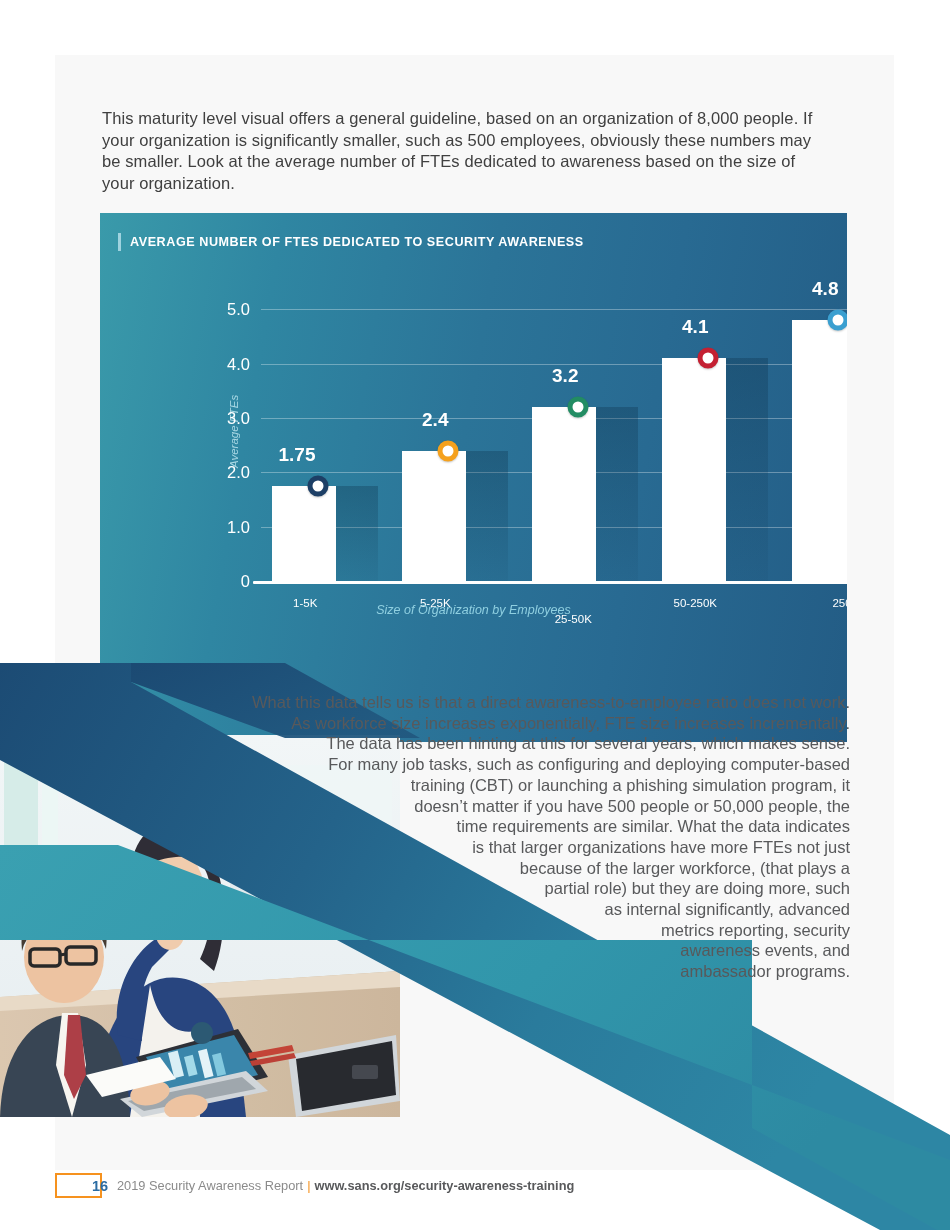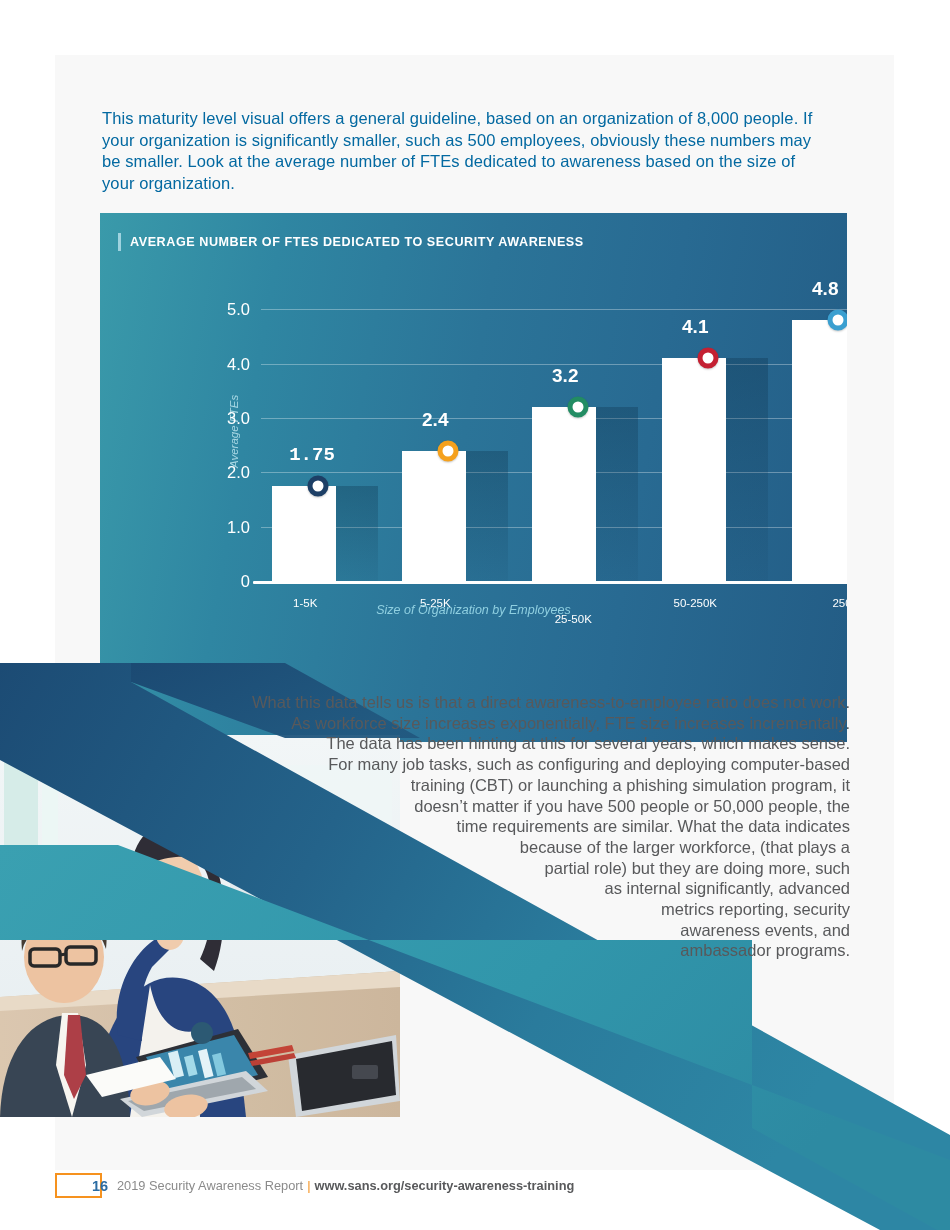--- a/index.html
+++ b/index.html
@@ -22,21 +22,21 @@
     width: 839px; height: 1115px;
     background: #f8f8f8;
   }
   
   #intro {
     position: absolute;
     left: 102px; top: 108px;
     width: 712px;
     font-size: 16.5px;
     line-height: 21.5px;
-    color: #0369a1;
+    color: #404040;
     letter-spacing: 0.1px;
   }
   
   #chart-panel {
     position: absolute;
     left: 100px; top: 213px;
     width: 747px; height: 529px;
     background: linear-gradient(100deg, #3a9aaa 0%, #2f86a2 22%, #2b7498 48%, #286a92 70%, #235c85 100%);
     overflow: hidden;
   }
@@ -197,21 +197,21 @@
           <div class="ytick" style="top: 233.66px;">1.0</div>
           <div class="ytick" style="top: 179.321px;">2.0</div>
           <div class="ytick" style="top: 124.981px;">3.0</div>
           <div class="ytick" style="top: 70.6415px;">4.0</div>
           <div class="ytick" style="top: 16.3019px;">5.0</div>
         </div>
       <div id="bar-layer">
           <div class="bar-shadow" style="left: 75px; width: 42px; height: 95.0943px;"></div>
           <div class="bar" title="1-5K: 1.75" style="left: 11px; width: 64px; height: 95.0943px;"></div>
           <div class="marker" style="left: 57.08px; top: 192.906px; border-color: rgb(29, 63, 102);"></div>
-          <div class="vlabel" style="left: 51px; top: 172.906px; font-family: Liberation Mono, monospace;">1.75</div>
+          <div class="vlabel" style="left: 36px; top: 172.906px;">1.75</div>
           <div class="bar-shadow" style="left: 205px; width: 42px; height: 130.415px;"></div>
           <div class="bar" title="5-25K: 2.4" style="left: 141px; width: 64px; height: 130.415px;"></div>
           <div class="marker" style="left: 187.08px; top: 157.585px; border-color: rgb(245, 161, 29);"></div>
           <div class="vlabel" style="left: 174.28px; top: 137.585px;">2.4</div>
           <div class="bar-shadow" style="left: 335px; width: 42px; height: 173.887px;"></div>
           <div class="bar" title="25-50K: 3.2" style="left: 271px; width: 64px; height: 173.887px;"></div>
           <div class="marker" style="left: 317.08px; top: 114.113px; border-color: rgb(34, 140, 99);"></div>
           <div class="vlabel" style="left: 304.28px; top: 94.1132px;">3.2</div>
           <div class="bar-shadow" style="left: 465px; width: 42px; height: 222.792px;"></div>
           <div class="bar" title="50-250K: 4.1" style="left: 401px; width: 64px; height: 222.792px;"></div>
@@ -333,20 +333,21 @@
   </svg>
 
   <div id="lower-text">
       <span class="ln">What this data tells us is that a direct awareness-to-employee ratio does not work.</span>
       <span class="ln">As workforce size increases exponentially, FTE size increases incrementally.</span>
       <span class="ln">The data has been hinting at this for several years, which makes sense.</span>
       <span class="ln">For many job tasks, such as configuring and deploying computer-based</span>
       <span class="ln">training (CBT) or launching a phishing simulation program, it</span>
       <span class="ln">doesn’t matter if you have 500 people or 50,000 people, the</span>
       <span class="ln">time requirements are similar. What the data indicates</span>
+      <span class="ln">is that larger organizations have more FTEs not just</span>
       <span class="ln">because of the larger workforce, (that plays a</span>
       <span class="ln">partial role) but they are doing more, such</span>
       <span class="ln">as internal significantly, advanced</span>
       <span class="ln">metrics reporting, security</span>
       <span class="ln">awareness events, and</span>
       <span class="ln">ambassador programs.</span>
     </div>
 
   <div id="footer">
     <div id="page-num">16</div>

